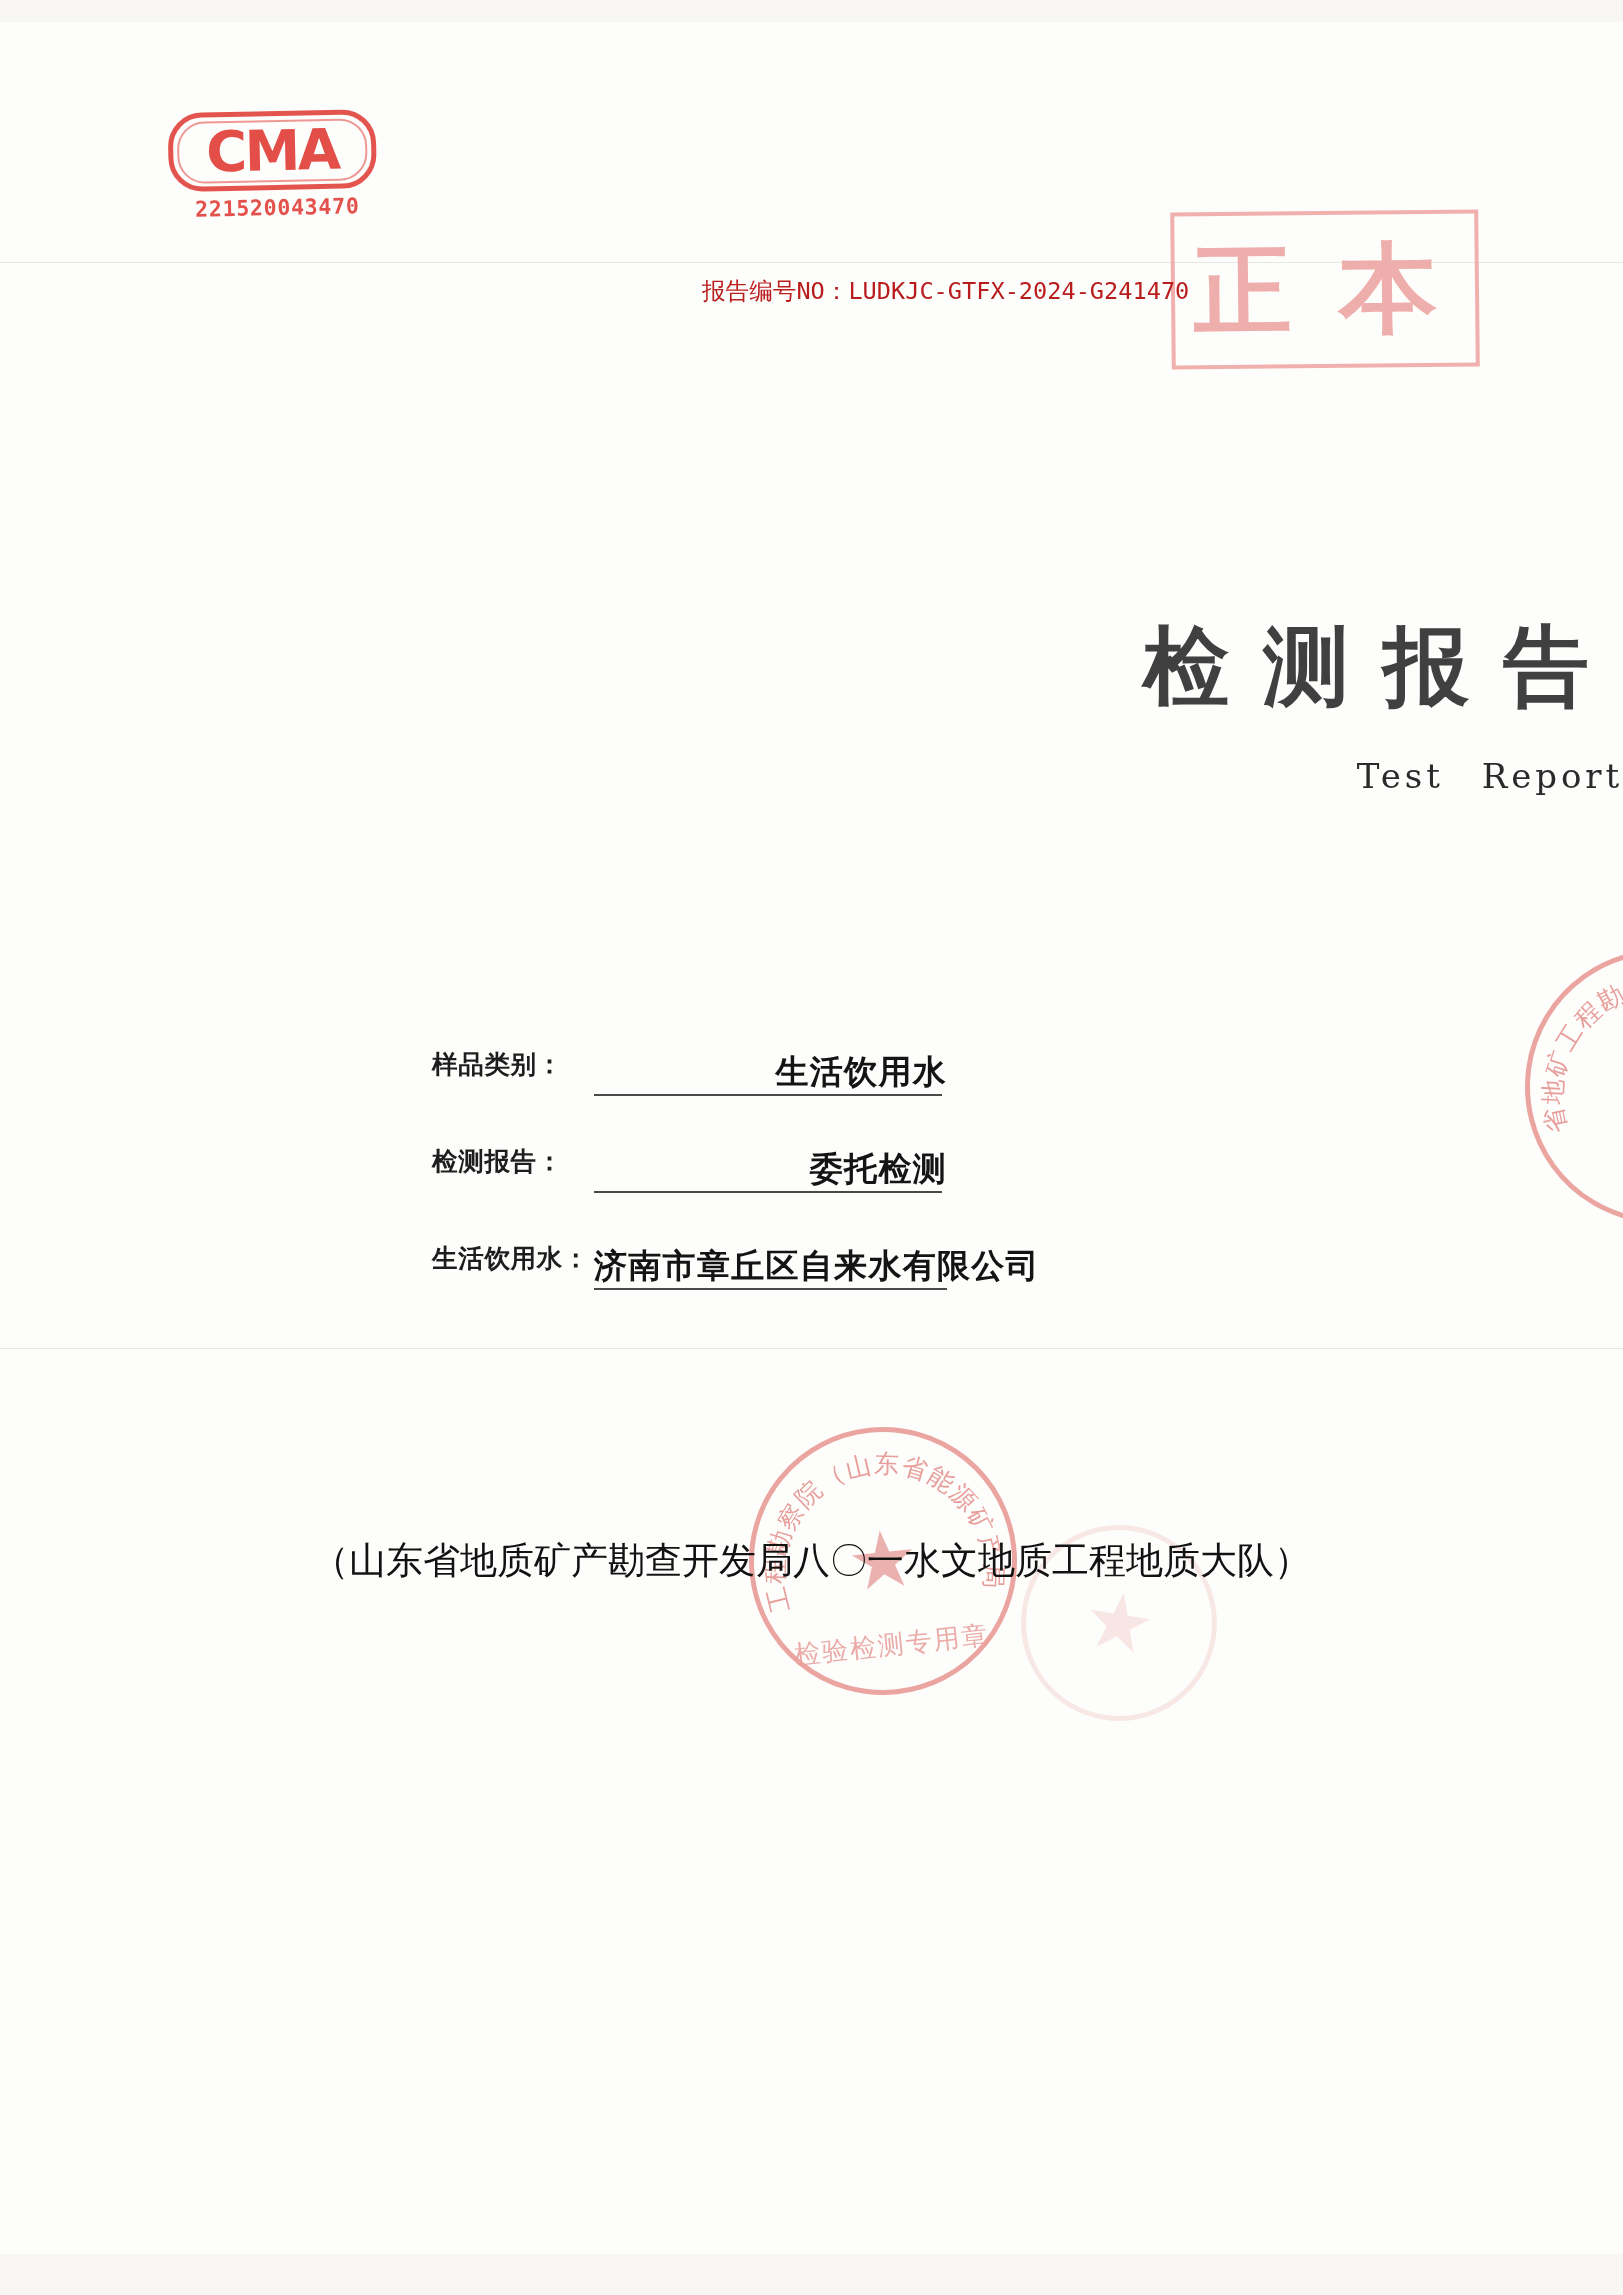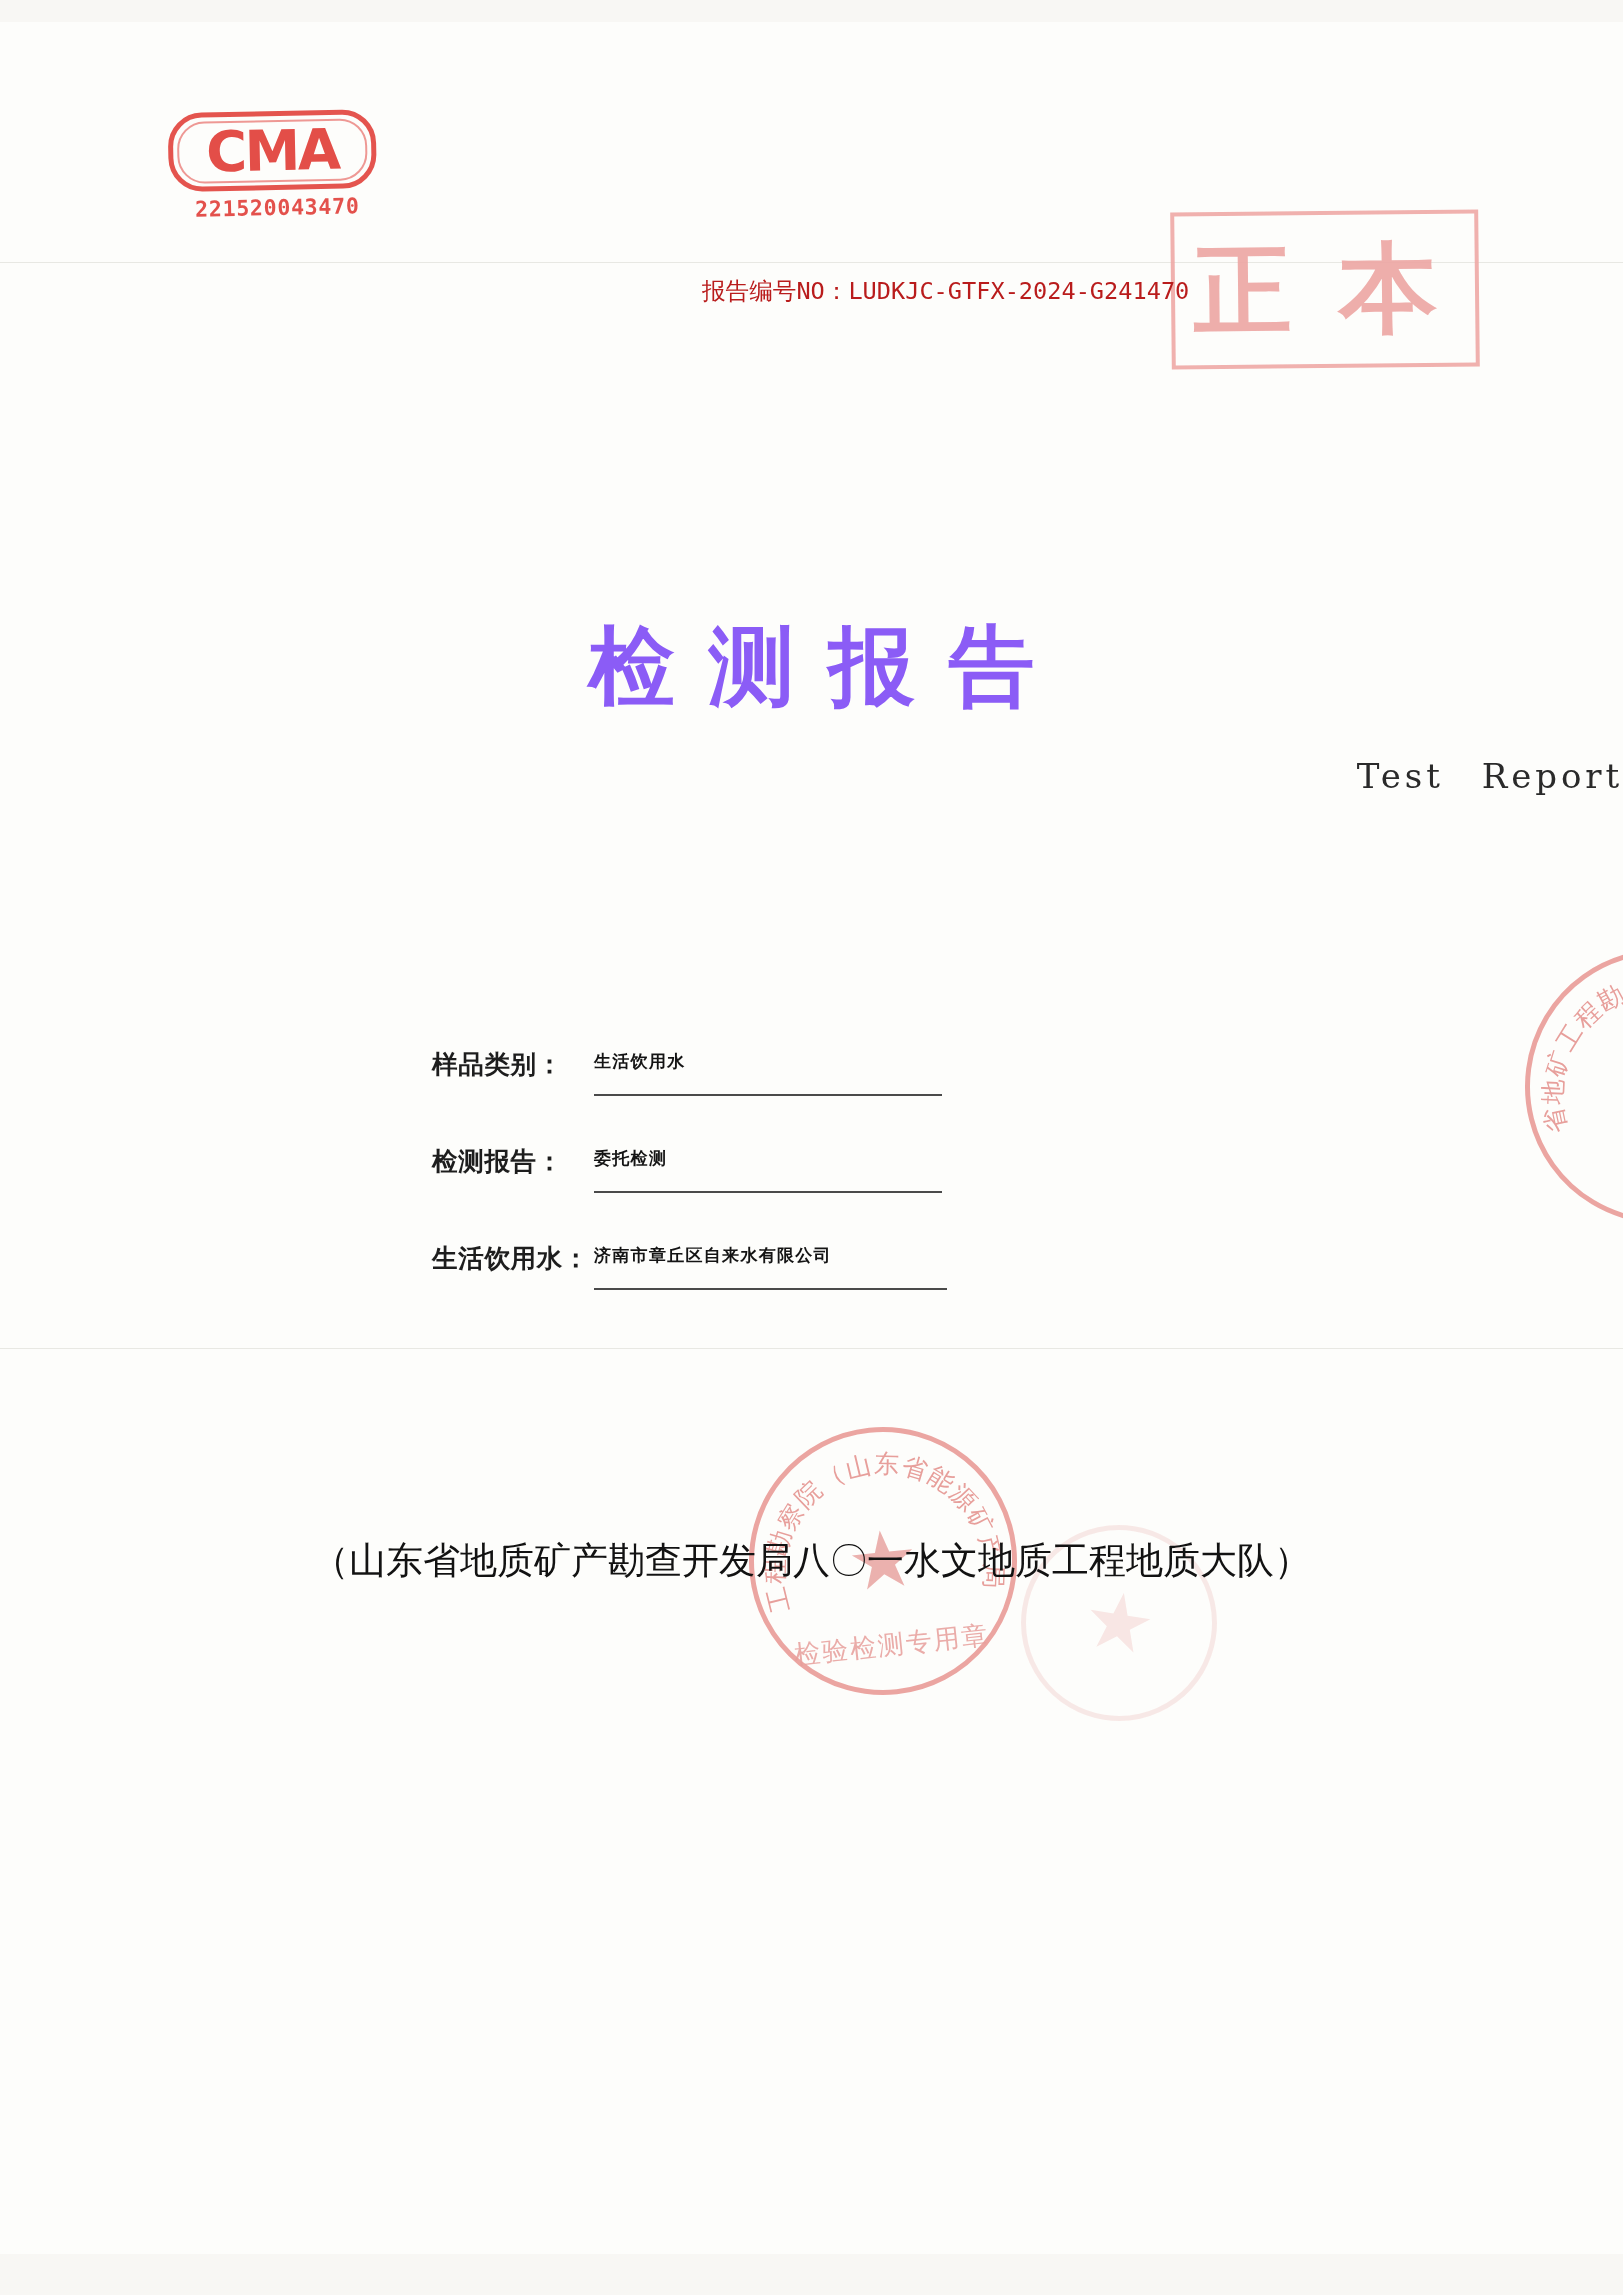--- a/index.html
+++ b/index.html
@@ -130,26 +130,26 @@
     letter-spacing: 0px;
     white-space: nowrap;
   }
 
   
   .title-cn {
     position: absolute;
     left: 0;
     top: 609px;
     width: 100%;
-    text-align: center;
+    text-align: right;
     font-family: Liberation Serif, serif;
     font-weight: bold;
     font-size: 86px;
     letter-spacing: 34px;
-    color: #8b5cf6;
+    color: #404040;
     text-indent: 34px;
   }
   .title-en {
     position: absolute;
     left: 0;
     top: 756px;
     width: 100%;
     text-align: right;
     font-family: "DejaVu Serif", serif;
     font-size: 34px;
@@ -188,23 +188,23 @@
     border-bottom: 2px solid #4a4a4a;
   }
   .field-line.wide {
     width: 353px;
   }
   .field-value {
     position: absolute;
     left: 162px;
     top: 15.7px;
     width: 353px;
-    text-align: left;
-    font-family: "DejaVu Sans", sans-serif;
-    font-size: 17px;
+    text-align: right;
+    font-family: "DejaVu Sans", sans-serif;
+    font-size: 33px;
     color: #141414;
     letter-spacing: 1.3px;
     white-space: nowrap;
   }
 
   
   .org {
     position: absolute;
     left: 0;
     top: 1531px;

